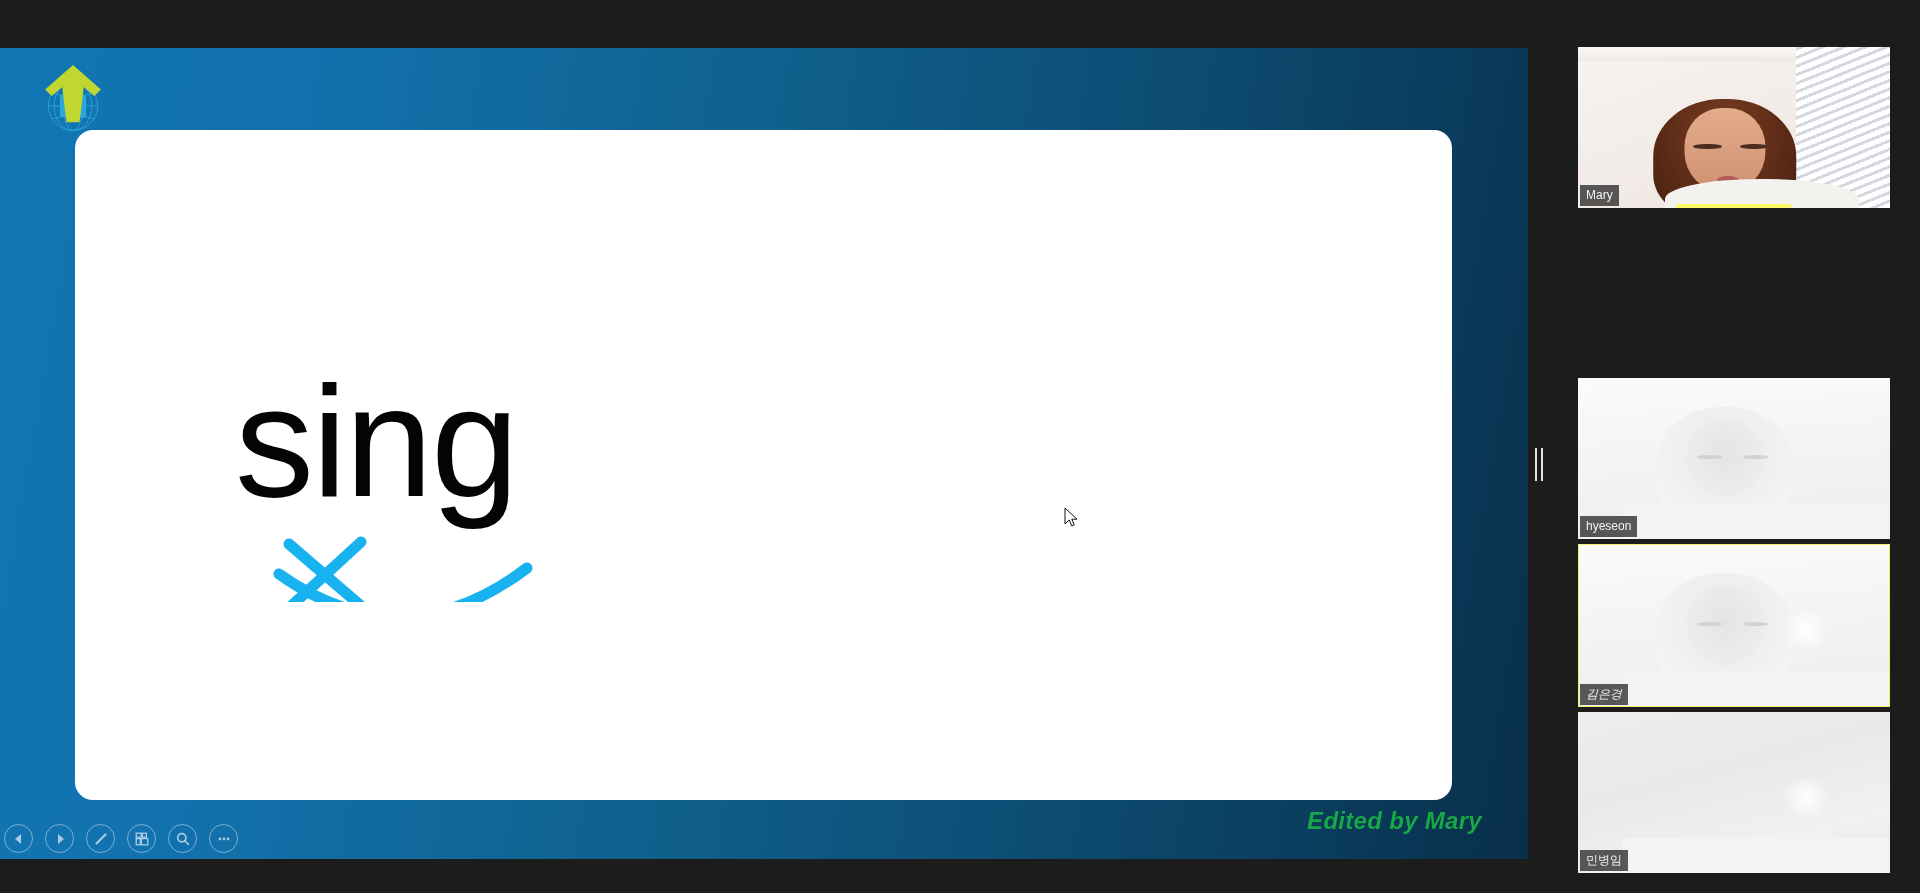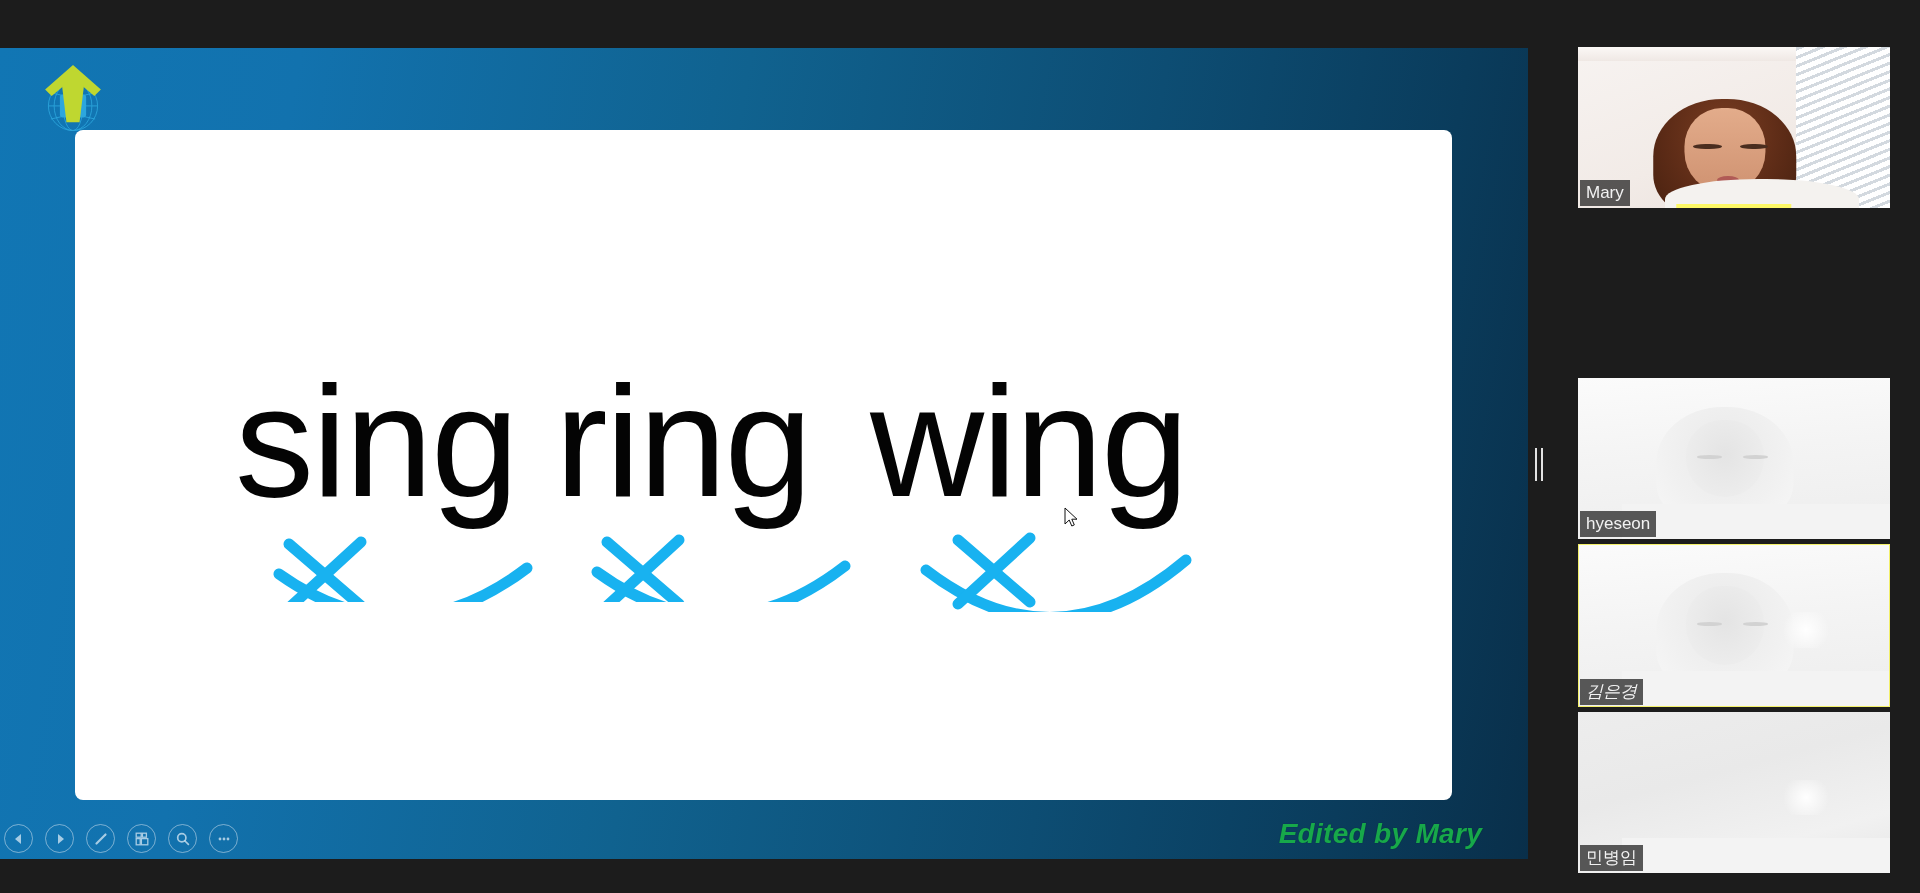--- a/index.html
+++ b/index.html
@@ -11,41 +11,41 @@
   #app{ position:relative; width:1920px; height:893px; background:#1c1c1c; }
 
   
   #share-region{
     position:absolute; left:0; top:48px; width:1528px; height:811px;
     background:linear-gradient(100deg,#1176b4 0%,#1272ae 18%,#10628f 45%,#0d4d73 70%,#0a3c5c 88%,#092f4a 100%);
     overflow:hidden;
   }
   #slide-white{
     position:absolute; left:75px; top:82px; width:1377px; height:670px;
-    background:#ffffff; border-radius:8px;
+    background:#ffffff; border-radius:18px;
   }
   .words-row{
     position:absolute; left:0; top:0; width:100%; height:100%;
   }
   .word-block{ position:absolute; }
   .word-text{
     font-family:"Liberation Sans", sans-serif;
     font-weight:400; font-size:158px; color:#040404;
     letter-spacing:-2px; line-height:1;
     white-space:nowrap;
   }
   .annot{ position:absolute; left:0; top:0; pointer-events:none; }
 
   
   #logo{ position:absolute; left:32px; top:12px; width:82px; height:82px; }
 
   
   #credit{
-    position:absolute; right:46px; bottom:9px;
-    font-size:28px; font-weight:bold; font-style:italic;
+    position:absolute; right:46px; bottom:24px;
+    font-size:24px; font-weight:bold; font-style:italic;
     color:#17a84a; letter-spacing:.3px;
     text-shadow:0 0 1px rgba(0,0,0,.4);
   }
 
   
   #ppt-toolbar{
     position:absolute; left:4px; bottom:6px;
     display:flex; align-items:center; gap:12px;
   }
   .tb-btn{
@@ -76,21 +76,21 @@
     background:#1c1c1c;
   }
   .tile{
     position:absolute; left:26px; width:312px;
     background:#1f1f1f; overflow:hidden;
   }
   .tile .feed{ position:absolute; inset:0; overflow:hidden; }
   .name-tag{
     position:absolute; left:2px; bottom:2px; z-index:6;
     background:rgba(38,38,38,.76);
-    color:#f2f2f2; font-size:17px; line-height:1;
+    color:#f2f2f2; font-size:12px; line-height:1;
     padding:4px 6px 5px 6px;
     max-width:94%; white-space:nowrap; overflow:hidden;
   }
   .speaking-bar{
     position:absolute; left:50%; transform:translateX(-50%);
     bottom:0; width:37%; height:4px; background:#fdf866; z-index:7;
   }
   .tile.active{ outline:4px solid #b9e440; outline-offset:-4px;font-style:italic; }
   .tile.active::after{
     content:""; position:absolute; inset:0; border:1px solid #f3f06a; pointer-events:none; z-index:8;
@@ -200,37 +200,21 @@
 
         <div class="word-block" style="left:160px; top:232px;">
           <div class="word-text">sing</div>
           <svg class="annot" width="340" height="240" viewBox="0 0 340 240">
             <path d="M44 212 Q168 300 292 206" stroke="#18b2f0" stroke-width="11" fill="none" stroke-linecap="round"></path>
             <line x1="54" y1="182" x2="126" y2="244" stroke="#18b2f0" stroke-width="11" stroke-linecap="round"></line>
             <line x1="126" y1="180" x2="54" y2="246" stroke="#18b2f0" stroke-width="11" stroke-linecap="round"></line>
           </svg>
         </div>
 
-        <div class="word-block" style="left:480px; top:232px;">
-          <div class="word-text">ring</div>
-          <svg class="annot" width="340" height="240" viewBox="0 0 340 240">
-            <path d="M42 210 Q166 300 290 204" stroke="#18b2f0" stroke-width="11" fill="none" stroke-linecap="round"></path>
-            <line x1="52" y1="180" x2="124" y2="242" stroke="#18b2f0" stroke-width="11" stroke-linecap="round"></line>
-            <line x1="124" y1="178" x2="52" y2="244" stroke="#18b2f0" stroke-width="11" stroke-linecap="round"></line>
-          </svg>
-        </div>
-
-        <div class="word-block" style="left:795px; top:232px;">
-          <div class="word-text">wing</div>
-          <svg class="annot" width="360" height="250" viewBox="0 0 360 250">
-            <path d="M56 208 Q186 308 316 198" stroke="#18b2f0" stroke-width="11" fill="none" stroke-linecap="round"></path>
-            <line x1="88" y1="178" x2="160" y2="240" stroke="#18b2f0" stroke-width="11" stroke-linecap="round"></line>
-            <line x1="160" y1="176" x2="88" y2="242" stroke="#18b2f0" stroke-width="11" stroke-linecap="round"></line>
-          </svg>
-        </div>
+
 
       </div>
     </div>
 
     <div id="credit">Edited by Mary</div>
 
     <div id="ppt-toolbar">
       <div class="tb-btn">
         <svg width="14" height="14" viewBox="0 0 14 14">
             <polygon points="9,2 9,12 3,7" fill="currentColor"></polygon>

